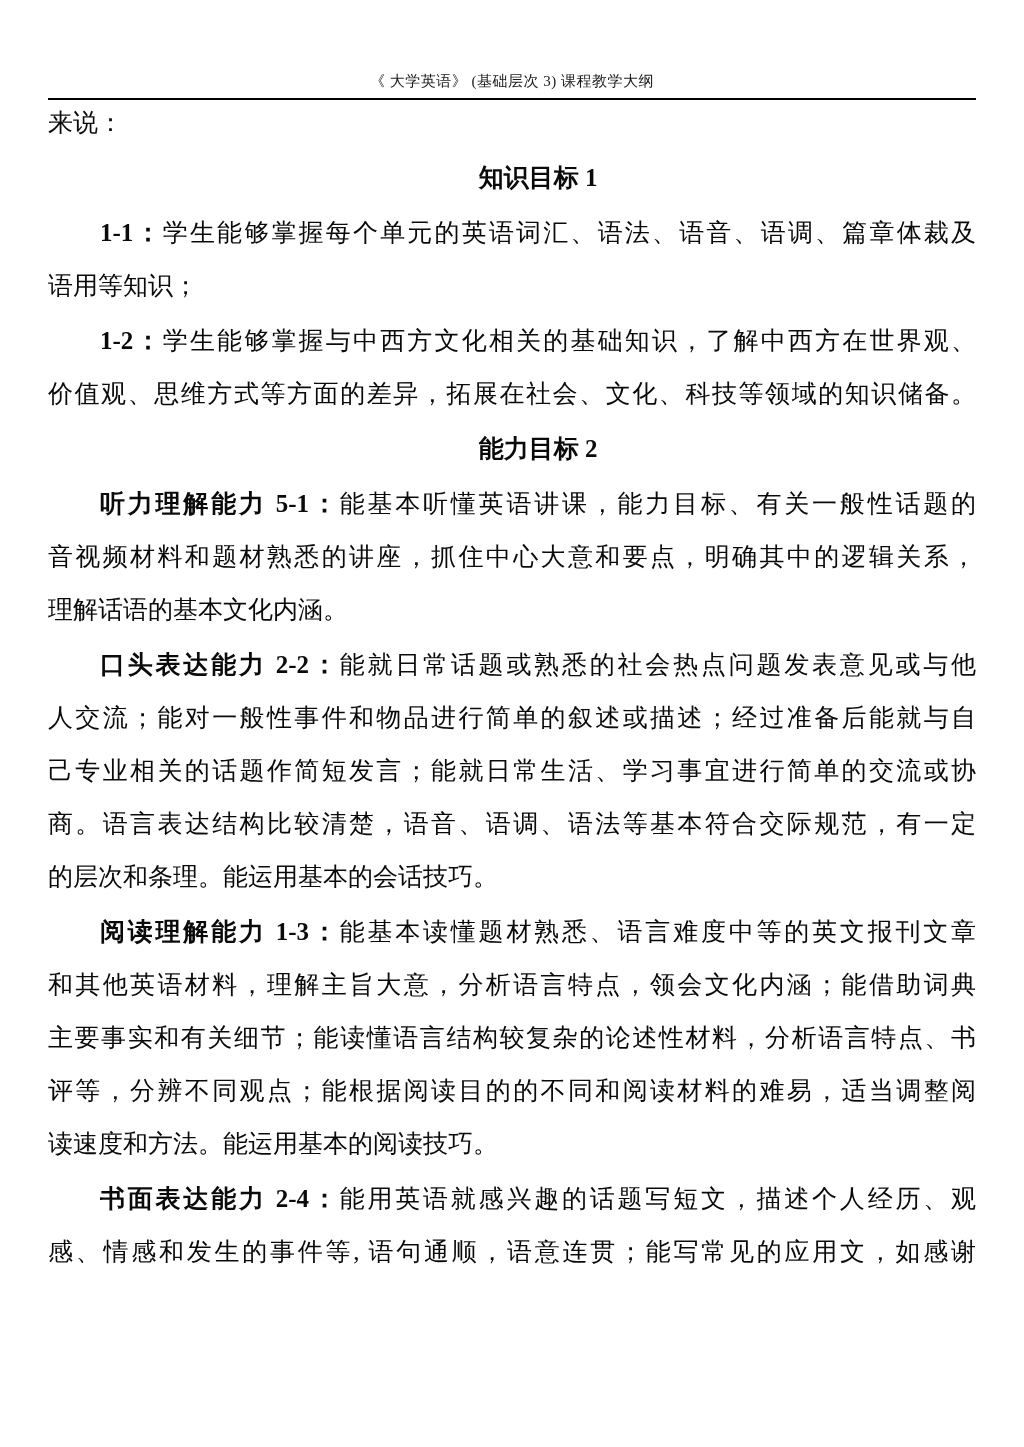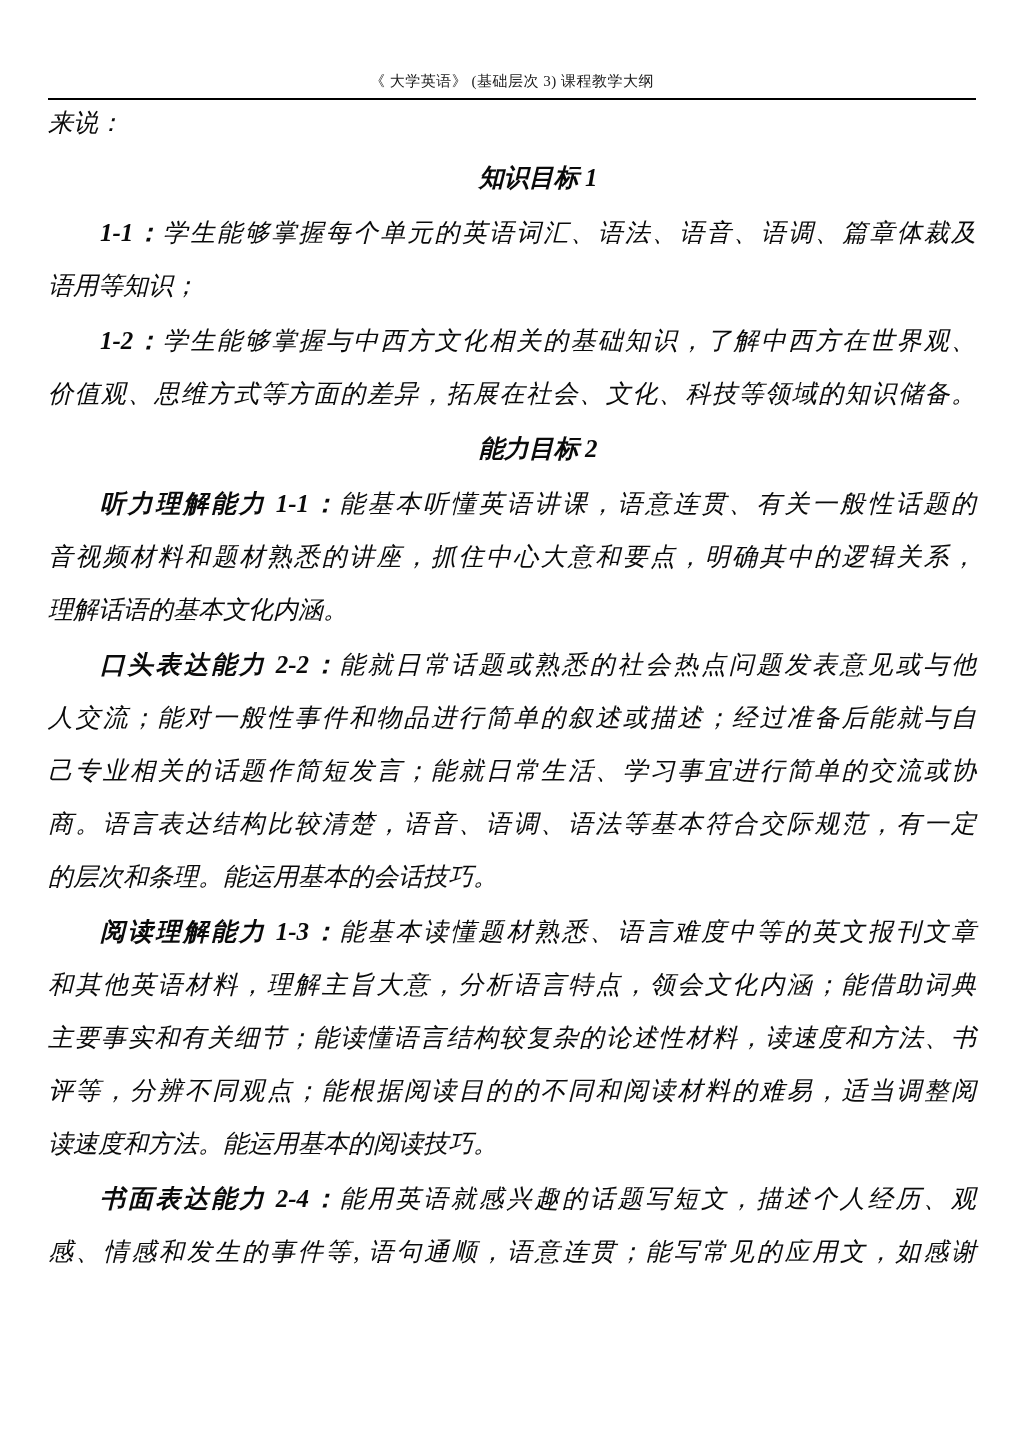--- a/index.html
+++ b/index.html
@@ -31,21 +31,21 @@
   }
   .doc-body {
     position: absolute;
     left: 48px;
     top: 96px;
     width: 928px;
     font-size: 25px;
     line-height: 53px;
     color: #0a0a0a;
   }
-  .bl { height: 53px; font-style: italic; }
+  .bl { height: 53px; }
   .jl { text-align: justify; text-align-last: justify; }
   .ll { text-align: left; text-align-last: left; }
   .first { text-indent: 52px; }
   .heading { font-weight: bold; text-indent: 52px; text-align: center; }
   .psp { margin-top: 2px; }
   .lead { font-weight: bold; }
   .doc-footer {
     position: absolute;
     left: 0;
     top: 1310px;
@@ -74,33 +74,33 @@
     <div class="bl heading psp"><span>知识目标 1</span></div>
 
     <div class="bl jl first psp"><span class="lead">1-1：</span><span>学生能够掌握每个单元的英语词汇、语法、语音、语调、篇章体裁及</span></div>
     <div class="bl ll"><span>语用等知识；</span></div>
 
     <div class="bl jl first psp"><span class="lead">1-2：</span><span>学生能够掌握与中西方文化相关的基础知识，了解中西方在世界观、</span></div>
     <div class="bl jl"><span>价值观、思维方式等方面的差异，拓展在社会、文化、科技等领域的知识储备。</span></div>
 
     <div class="bl heading psp"><span>能力目标 2</span></div>
 
-    <div class="bl jl first psp"><span class="lead">听力理解能力 1-1：</span><span>能基本听懂英语讲课，语意连贯、有关一般性话题的</span></div>
+    <div class="bl jl first psp"><span class="lead">听力理解能力 5-1：</span><span>能基本听懂英语讲课，能力目标、有关一般性话题的</span></div>
     <div class="bl jl"><span>音视频材料和题材熟悉的讲座，抓住中心大意和要点，明确其中的逻辑关系，</span></div>
     <div class="bl ll"><span>理解话语的基本文化内涵。</span></div>
 
     <div class="bl jl first psp"><span class="lead">口头表达能力 2-2：</span><span>能就日常话题或熟悉的社会热点问题发表意见或与他</span></div>
     <div class="bl jl"><span>人交流；能对一般性事件和物品进行简单的叙述或描述；经过准备后能就与自</span></div>
     <div class="bl jl"><span>己专业相关的话题作简短发言；能就日常生活、学习事宜进行简单的交流或协</span></div>
     <div class="bl jl"><span>商。语言表达结构比较清楚，语音、语调、语法等基本符合交际规范，有一定</span></div>
     <div class="bl ll"><span>的层次和条理。能运用基本的会话技巧。</span></div>
 
     <div class="bl jl first psp"><span class="lead">阅读理解能力 1-3：</span><span>能基本读懂题材熟悉、语言难度中等的英文报刊文章</span></div>
     <div class="bl jl"><span>和其他英语材料，理解主旨大意，分析语言特点，领会文化内涵；能借助词典</span></div>
-    <div class="bl jl"><span>主要事实和有关细节；能读懂语言结构较复杂的论述性材料，读速度和方法、书</span></div>
+    <div class="bl jl"><span>主要事实和有关细节；能读懂语言结构较复杂的论述性材料，分析语言特点、书</span></div>
     <div class="bl jl"><span>评等，分辨不同观点；能根据阅读目的的不同和阅读材料的难易，适当调整阅</span></div>
     <div class="bl ll"><span>读速度和方法。能运用基本的阅读技巧。</span></div>
 
     <div class="bl jl first psp"><span class="lead">书面表达能力 2-4：</span><span>能用英语就感兴趣的话题写短文，描述个人经历、观</span></div>
     <div class="bl jl"><span>感、情感和发生的事件等, 语句通顺，语意连贯；能写常见的应用文，如感谢</span></div>
 
   </div>
 
   <div class="doc-footer">
     <span>2 / 10</span>

